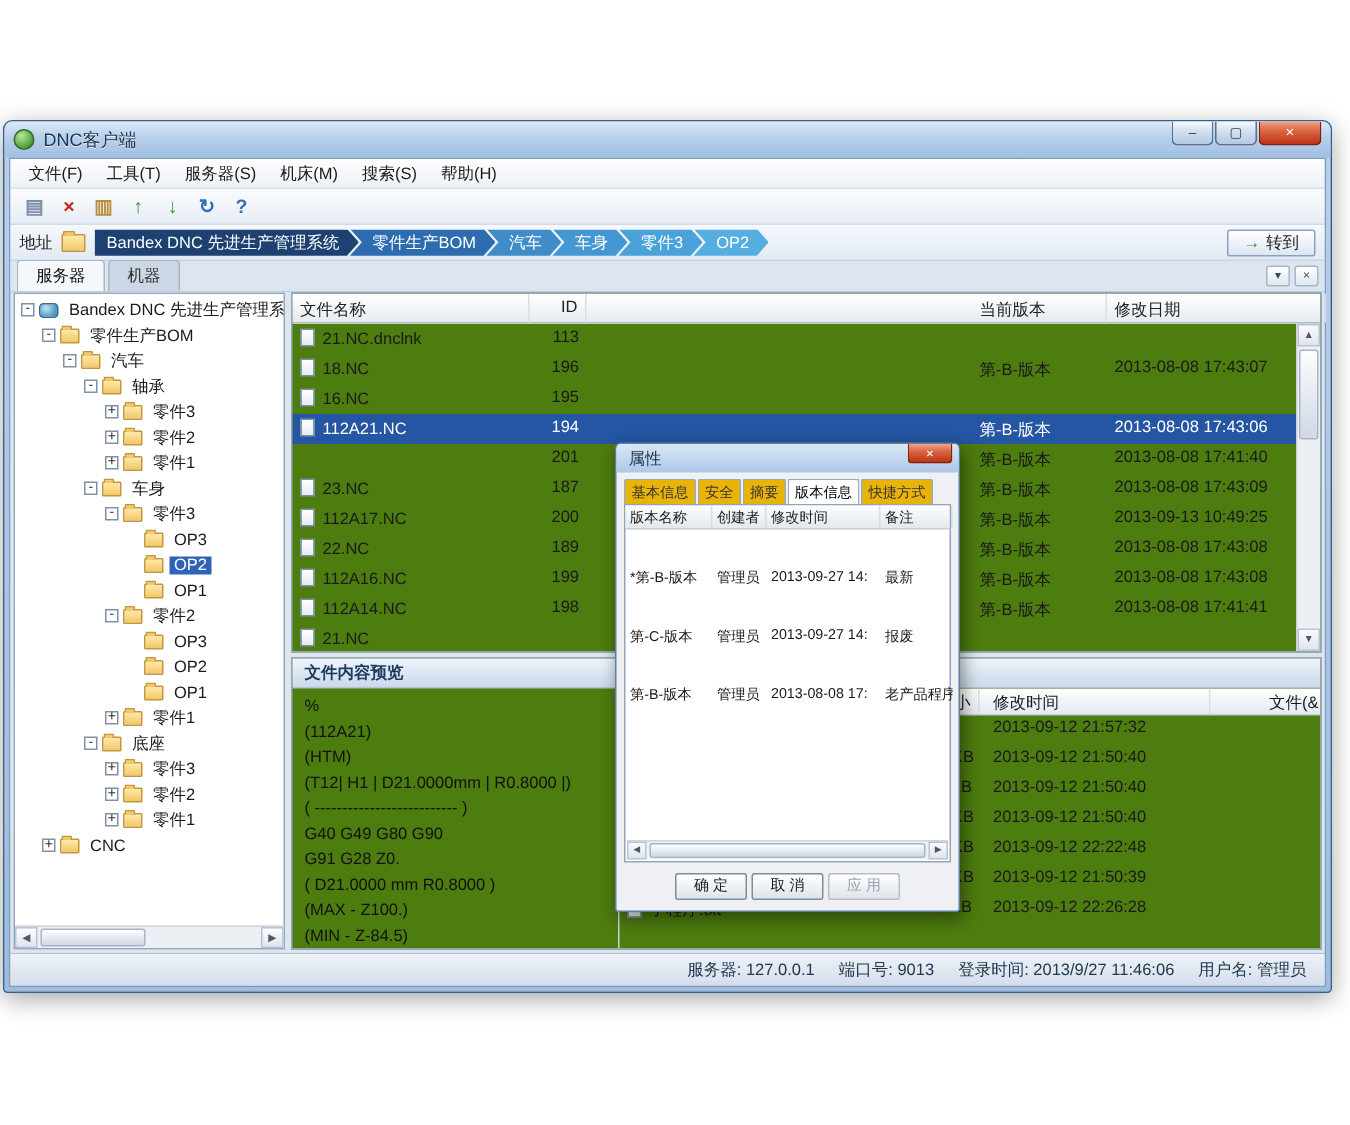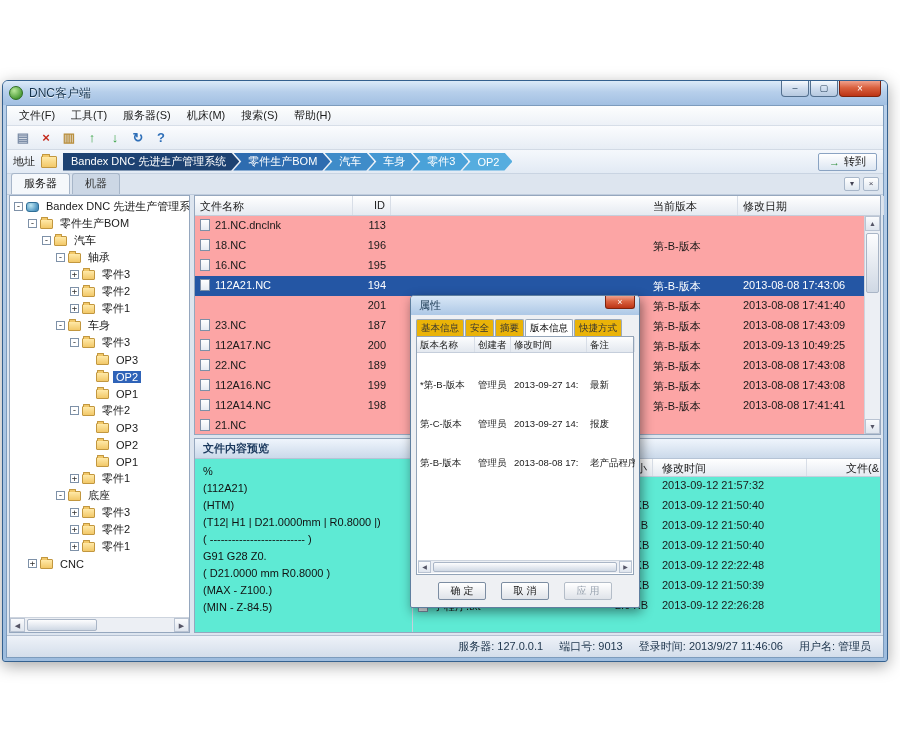--- a/index.html
+++ b/index.html
@@ -52,38 +52,38 @@
   .tree-label{margin-left:4px;padding:0 3px;}
   .tree-label.selected{background:#2f63b8;color:#fff;}
   .hscroll{position:absolute;left:0;right:0;bottom:0;height:15px;background:#eceff4;border-top:1px solid #cdd4de;display:flex;align-items:stretch;}
   .sarrow{width:15px;background:linear-gradient(#fafbfd,#dfe5ee);border:1px solid #b9c3d2;font-size:7px;line-height:13px;text-align:center;color:#556;flex:none;}
   .sthumb{background:linear-gradient(#fdfdfe,#cfd8e4);border:1px solid #a9b5c6;border-radius:2px;}
   .hscroll .sthumb{width:70px;margin:1px 2px;}
 
   .right-area{position:absolute;left:187px;right:2px;top:0;bottom:2px;display:flex;flex-direction:column;}
 
   
-  .filelist{height:240px;background:#fca5a5;border:1px solid #95a7be;position:relative;flex:none;}
+  .filelist{height:240px;background:#4d7c0f;border:1px solid #95a7be;position:relative;flex:none;}
   .fl-header{position:relative;height:20px;background:linear-gradient(#ffffff,#e5eaf1);border-bottom:1px solid #c5cedb;}
   .fl-header .col{border-right:1px solid #d8dee7;color:#222;}
   .col{position:absolute;top:0;height:100%;padding:3px 5px;white-space:nowrap;overflow:hidden;}
   .col.c-name{left:0;width:158px;}
   .col.c-id{left:158px;width:38px;text-align:right;}
   .col.c-ver{left:453px;width:90px;}
   .col.c-date{left:543px;width:146px;}
   .fl-body{position:absolute;left:0;right:16px;top:20px;bottom:0;overflow:hidden;}
   .fl-row{position:relative;height:20px;}
   .fl-row.selected{background:#2456a4;color:#fff;}
   .file-icon{display:inline-block;width:10px;height:12px;border:1px solid #7d8fa6;background:linear-gradient(#ffffff,#e6ebf2);margin-right:5px;vertical-align:-2px;}
   .vscroll{position:absolute;right:0;top:20px;bottom:0;width:16px;background:#eceff4;border-left:1px solid #cdd4de;display:flex;flex-direction:column;}
   .vscroll .sarrow{width:auto;height:15px;line-height:13px;}
   .vscroll .sthumb{height:60px;margin:2px 1px;}
 
   
-  .bottom-panel{flex:1;margin-top:3px;border:1px solid #95a7be;background:#5eead4;display:flex;flex-direction:column;min-height:0;}
+  .bottom-panel{flex:1;margin-top:3px;border:1px solid #95a7be;background:#4d7c0f;display:flex;flex-direction:column;min-height:0;}
   .bp-header{height:20px;background:linear-gradient(#eff5fc,#cbd9ea);border-bottom:1px solid #b5c3d5;display:flex;align-items:center;padding:0 8px;font-weight:bold;color:#1c3a5e;flex:none;}
   .bp-body{flex:1;display:flex;min-height:0;}
   .preview{width:218px;border-right:1px solid #c6d0dc;padding:4px 8px;overflow:hidden;flex:none;}
   .code-line{line-height:17px;white-space:nowrap;color:#111;}
   .attach{flex:1;position:relative;overflow:hidden;}
   .at-header{position:relative;height:18px;background:linear-gradient(#ffffff,#e5eaf1);border-bottom:1px solid #c5cedb;}
   .at-header .acol{border-right:1px solid #d8dee7;}
   .acol{position:absolute;top:0;height:100%;padding:2px 5px;white-space:nowrap;overflow:hidden;}
   .acol.a-name{left:0;width:186px;}
   .acol.a-size{left:186px;width:54px;text-align:right;}
@@ -107,21 +107,21 @@
   .dt-header .dcol{border-right:1px solid #d8dee7;}
   .dcol{position:absolute;top:0;height:100%;padding:2px 3px;white-space:nowrap;overflow:hidden;font-size:9.5px;}
   .dcol.d-name{left:0;width:58px;}
   .dcol.d-creator{left:58px;width:36px;}
   .dcol.d-time{left:94px;width:76px;}
   .dcol.d-note{left:170px;width:48px;}
   .dt-row{position:relative;height:15px;margin-top:24px;}
   .dlg-hscroll{position:absolute;left:1px;right:1px;bottom:1px;height:13px;background:#eceff4;border-top:1px solid #cdd4de;display:flex;align-items:stretch;}
   .dlg-hscroll .sarrow{width:13px;font-size:6px;line-height:11px;}
   .dlg-hscroll .sthumb{flex:1;margin:1px 2px;}
-  .dlg-buttons{position:absolute;left:0;right:0;bottom:7px;display:flex;justify-content:center;gap:15px;}
+  .dlg-buttons{position:absolute;left:0;right:0;bottom:7px;display:flex;justify-content:center;gap:3px;}
   .dlg-btn{width:48px;height:18px;background:linear-gradient(#ffffff,#dfe3e9);border:1px solid #7c8da2;border-radius:2px;font-size:10px;text-align:center;line-height:16px;color:#1a1a1a;}
   .dlg-btn.disabled{color:#9aa4b0;border-color:#b4bdc8;}
 </style>
 </head>
 <body>
 
 <div class="window">
 
   <div class="titlebar">
     <span class="app-icon"></span>
@@ -315,20 +315,21 @@
             <div class="fl-row">
                 <span class="col c-name"><span class="file-icon"></span><span>21.NC.dnclnk</span></span>
                 <span class="col c-id">113</span>
                 <span class="col c-ver"></span>
                 <span class="col c-date"></span>
               </div>
               <div class="fl-row">
                 <span class="col c-name"><span class="file-icon"></span><span>18.NC</span></span>
                 <span class="col c-id">196</span>
                 <span class="col c-ver">第-B-版本</span>
+                <span class="col c-date">2013-08-08 17:43:07</span>
               </div>
               <div class="fl-row">
                 <span class="col c-name"><span class="file-icon"></span><span>16.NC</span></span>
                 <span class="col c-id">195</span>
                 <span class="col c-ver"></span>
                 <span class="col c-date"></span>
               </div>
               <div class="fl-row selected">
                 <span class="col c-name"><span class="file-icon"></span><span>112A21.NC</span></span>
                 <span class="col c-id">194</span>
@@ -388,20 +389,21 @@
           <div class="bp-header">
             <span>文件内容预览</span>
           </div>
           <div class="bp-body">
             <div class="preview">
               <div class="code-line">%</div>
                 <div class="code-line">(112A21)</div>
                 <div class="code-line">(HTM)</div>
                 <div class="code-line">(T12| H1 | D21.0000mm | R0.8000 |)</div>
                 <div class="code-line">( -------------------------- )</div>
+                <div class="code-line">G40 G49 G80 G90</div>
                 <div class="code-line">G91 G28 Z0.</div>
                 <div class="code-line">( D21.0000 mm R0.8000 )</div>
                 <div class="code-line">(MAX - Z100.)</div>
                 <div class="code-line">(MIN - Z-84.5)</div>
             </div>
             <div class="attach">
               <div class="at-header">
                 <span class="acol a-name"></span>
                 <span class="acol a-size">大小</span>
                 <span class="acol a-time">修改时间</span>

